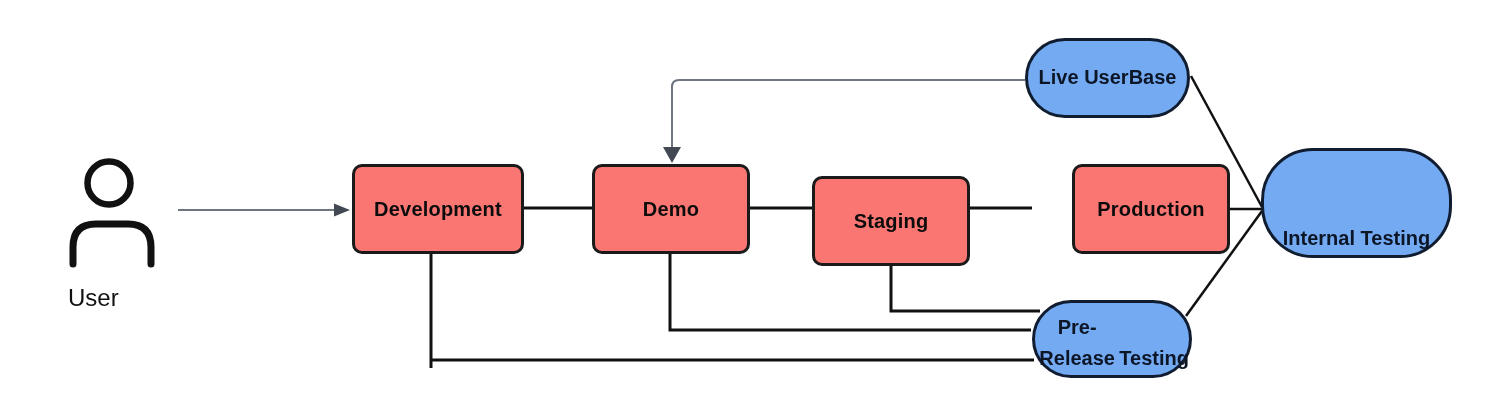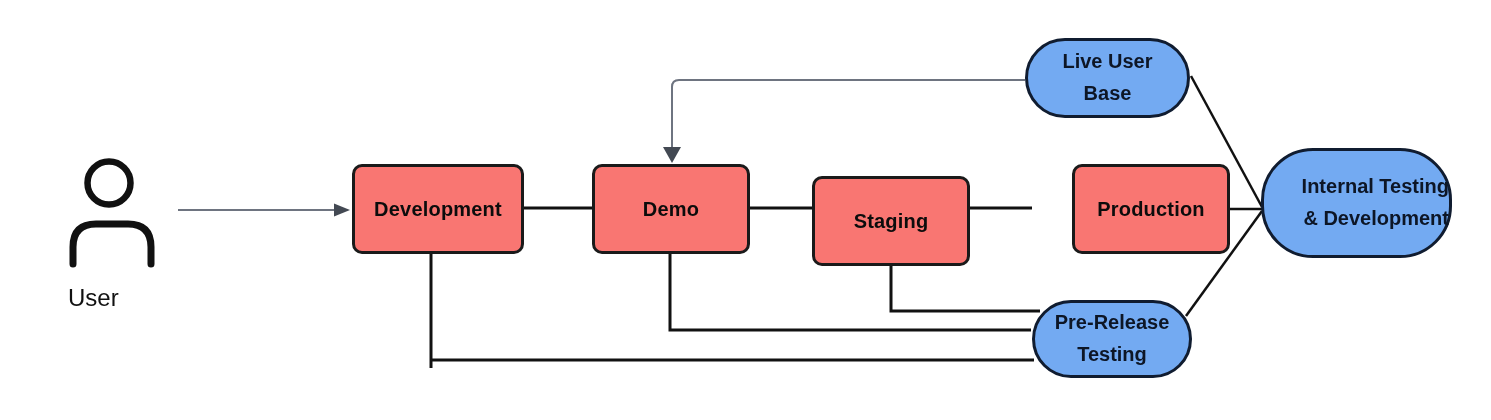--- a/index.html
+++ b/index.html
@@ -32,33 +32,33 @@
     display:flex;align-items:center;justify-content:center;
     background:var(--stage-fill);
     border:3px solid var(--stage-border);
     border-radius:10px;
     font-weight:700;font-size:20px;color:var(--stage-text);
     letter-spacing:.2px;text-align:center;
   }
   .pill{
     position:absolute;box-sizing:border-box;
     display:flex;align-items:center;justify-content:center;
-    flex-direction:column;
+    flex-direction:row;
     background:var(--node-fill);
     border:3px solid var(--node-border);
     font-weight:700;font-size:20px;color:var(--node-text);
     line-height:1.58;text-align:center;
   }
   #n-development{left:352px;top:164px;width:172px;height:90px;}
   #n-demo{left:592px;top:164px;width:158px;height:90px;}
   #n-staging{left:812px;top:176px;width:158px;height:90px;}
   #n-production{left:1032px;top:164px;width:158px;height:90px;margin-left:40px;}
   #n-live-user-base{left:1025px;top:38px;width:165px;height:80px;border-radius:40px;}
   #n-internal-testing{left:1261px;top:148px;width:191px;height:110px;border-radius:52px;align-items:flex-end;}
-  #n-pre-release{left:1032px;top:300px;width:160px;height:78px;border-radius:39px;}
+  #n-pre-release{left:1032px;top:300px;width:160px;height:78px;border-radius:39px;align-items:flex-end;}
 
   .user-figure{
     position:absolute;left:68px;top:152px;width:92px;
     display:flex;flex-direction:column;align-items:flex-start;
   }
   .user-label{
     margin-top:14px;font-size:24px;font-weight:400;color:#111;
   }
 </style>
 </head>
@@ -106,18 +106,17 @@
 <div class="stage-box" id="n-production">
   <span>Production</span>
 </div>
 
 <div class="pill" id="n-live-user-base">
   <span>Live User</span>
   <span>Base</span>
 </div>
 <div class="pill" id="n-internal-testing">
   <span>Internal Testing</span>
-  <span>&amp; Development</span>
 </div>
 <div class="pill" id="n-pre-release">
   <span>Pre-Release</span>
   <span>Testing</span>
 </div>
 
 </body></html>

